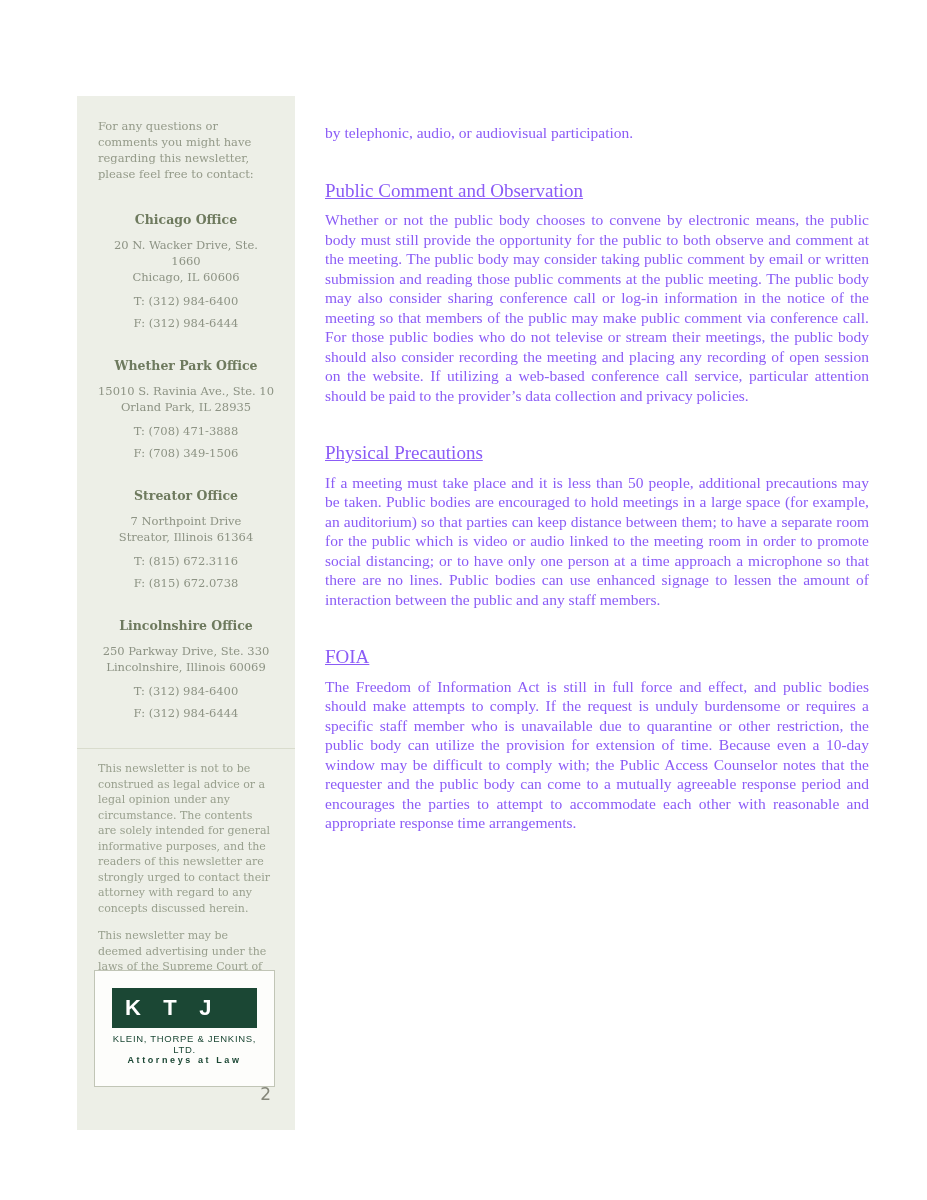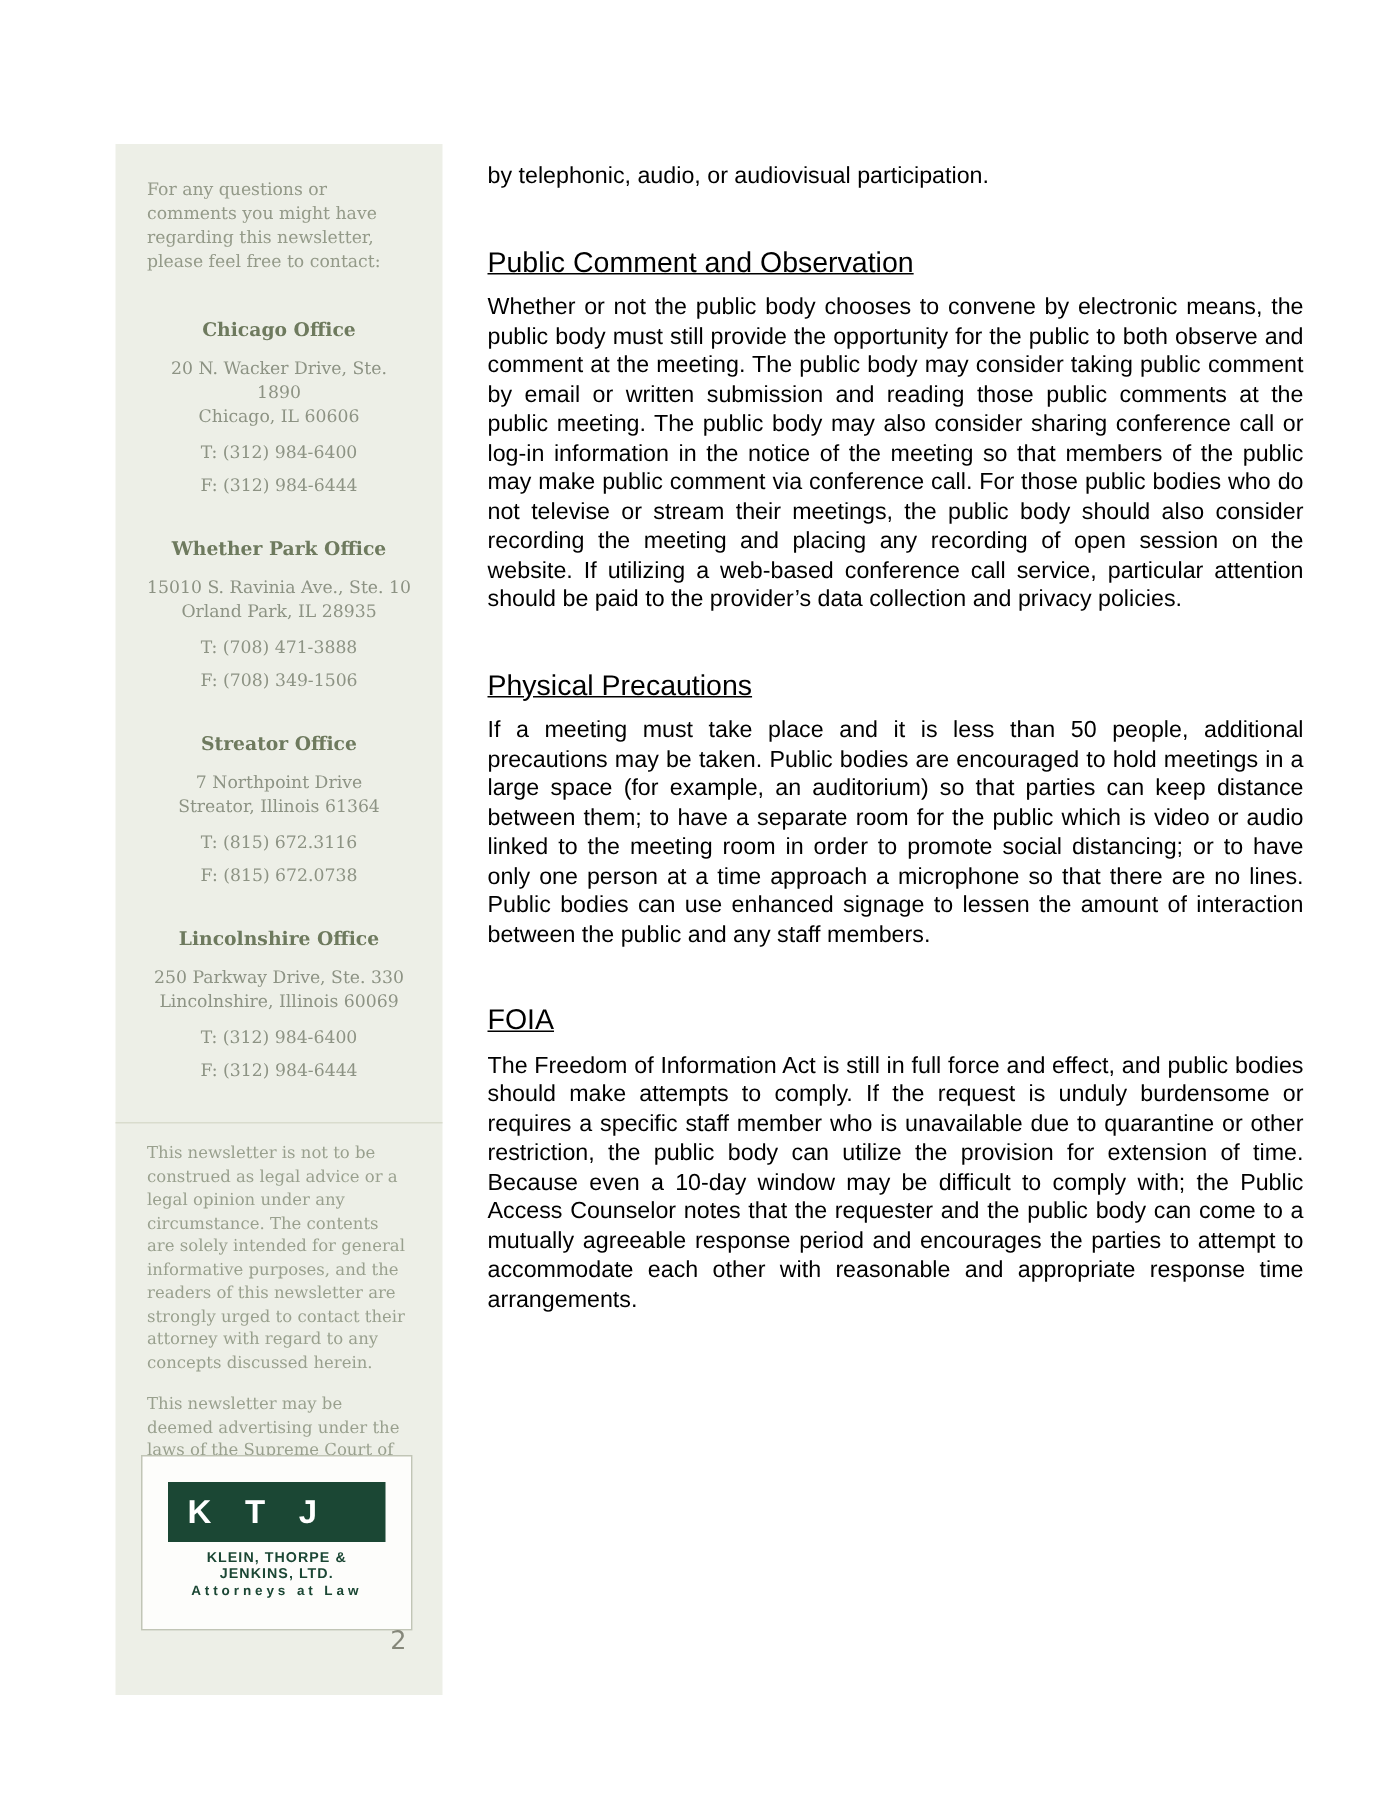--- a/index.html
+++ b/index.html
@@ -98,21 +98,21 @@
   }
   .logo-band {
     background: #fdfdfb;
     text-align: center;
     padding: 5px 0 3px 0;
     color: #1b4734;
     font-family: "Liberation Sans", sans-serif;
   }
   .logo-firm {
     font-size: 9.5px;
-    font-weight: bold;
+    font-weight: normal;
     letter-spacing: 0.7px;
     line-height: 11px;
   }
   .logo-tagline {
     font-size: 9px;
     font-weight: bold;
     letter-spacing: 2.6px;
     line-height: 11px;
   }
 
@@ -122,24 +122,24 @@
     top: 988px;
     font-family: "DejaVu Sans", sans-serif;
     font-size: 17px;
     color: #85877a;
   }
 
   
   .main {
     position: absolute;
     left: 325px;
-    top: 108px;
+    top: 123px;
     width: 544px;
-    font-family: Liberation Sans, sans-serif;
-    color: #000000;
+    font-family: Liberation Serif, serif;
+    color: #8b5cf6;
   }
   .continuation {
     font-size: 15.5px;
     line-height: 19.5px;
     margin: 0;
   }
   .section {
     margin-top: 38px;
   }
   .section-heading {
@@ -160,21 +160,21 @@
 <body>
 
 <div class="page">
 
   <aside class="sidebar">
     <p class="sidebar-intro">For any questions or comments you might have regarding this newsletter, please feel free to contact:</p>
 
     <div class="office">
       <div class="office-name">Chicago Office</div>
       <div class="office-address">
-        <div>20 N. Wacker Drive, Ste. 1890</div>
+        <div>20 N. Wacker Drive, Ste. 1660</div>
         <div>Chicago, IL 60606</div>
       </div>
       <div class="office-phone">T: (312) 984-6400</div>
       <div class="office-fax">F: (312) 984-6444</div>
     </div>
 
     <div class="office">
       <div class="office-name">Whether Park Office</div>
       <div class="office-address">
         <div>15010 S. Ravinia Ave., Ste. 10</div>

